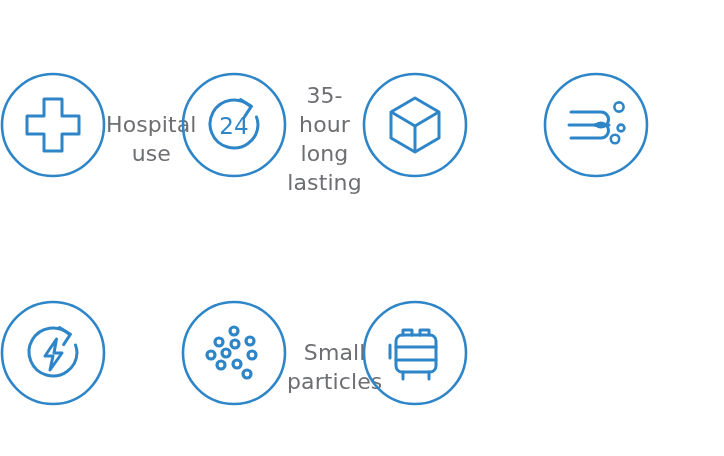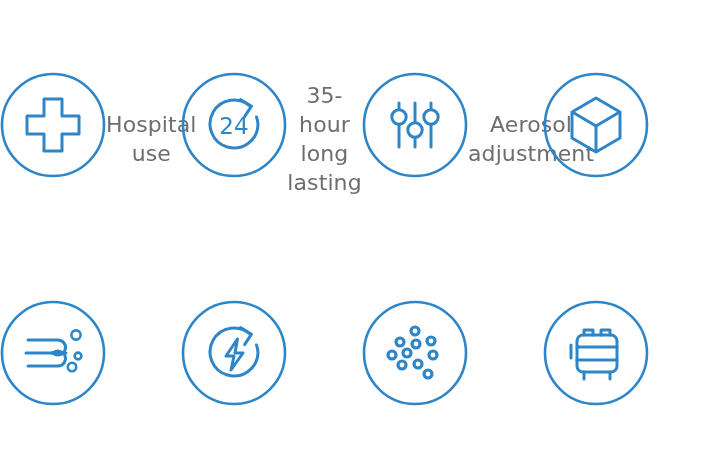--- a/index.html
+++ b/index.html
@@ -78,37 +78,20 @@
         <circle cx="53" cy="53" r="51" stroke="#2e86c8" stroke-width="2.6" fill="none"></circle>
         <path d="M69.5 34.5 A24 24 0 1 0 77 53 A24 24 0 0 0 75.5 45" stroke="#2e86c8" stroke-width="3" fill="none" stroke-linecap="round"></path>
         <path d="M59.5 27.5 L70.5 34.2 L63.6 44.6" stroke="#2e86c8" stroke-width="3" fill="none" stroke-linecap="round" stroke-linejoin="round"></path>
         <text x="53" y="62" text-anchor="middle" font-family="DejaVu Sans, Liberation Sans, sans-serif" font-size="23" fill="#2e86c8">24</text>
       </svg>
     </div>
     <div class="feature-label">35-hour
 long lasting</div>
   </div>
 
-  <div class="feature-item">
-    <div class="icon-circle">
-      <svg width="106" height="106" viewBox="0 0 106 106" fill="none">
-        <circle cx="53" cy="53" r="51" stroke="#2e86c8" stroke-width="2.6" fill="none"></circle>
-        <g stroke="#2e86c8" stroke-width="3" stroke-linecap="round" fill="none">
-          <line x1="37" y1="31" x2="37" y2="75"></line>
-          <line x1="53" y1="31" x2="53" y2="75"></line>
-          <line x1="69" y1="31" x2="69" y2="75"></line>
-          <circle cx="37" cy="45" r="7.2" fill="#ffffff"></circle>
-          <circle cx="53" cy="58" r="7.2" fill="#ffffff"></circle>
-          <circle cx="69" cy="45" r="7.2" fill="#ffffff"></circle>
-        </g>
-      </svg>
-    </div>
-    <div class="feature-label">Aerosol
-adjustment</div>
-  </div>
 
   <div class="feature-item wide">
     <div class="icon-circle">
       <svg width="106" height="106" viewBox="0 0 106 106" fill="none">
         <circle cx="53" cy="53" r="51" stroke="#2e86c8" stroke-width="2.6" fill="none"></circle>
         <g stroke="#2e86c8" stroke-width="3" fill="none" stroke-linejoin="round" stroke-linecap="round">
           <path d="M53 26 L77 40 L77 66 L53 80 L29 66 L29 40 Z"></path>
           <path d="M31 41 L53 54 L75 41"></path>
           <line x1="53" y1="54" x2="53" y2="79"></line>
         </g>
@@ -156,20 +139,22 @@
           <circle cx="69" cy="41" r="4"></circle>
           <circle cx="30" cy="55" r="4"></circle>
           <circle cx="45" cy="53" r="4"></circle>
           <circle cx="71" cy="55" r="4"></circle>
           <circle cx="40" cy="65" r="4"></circle>
           <circle cx="56" cy="64" r="4"></circle>
           <circle cx="66" cy="74" r="4"></circle>
         </g>
       </svg>
     </div>
+    <div class="feature-label">Small
+particles</div>
   </div>
 
   <div class="feature-item">
     <div class="icon-circle">
       <svg width="106" height="106" viewBox="0 0 106 106" fill="none">
         <circle cx="53" cy="53" r="51" stroke="#2e86c8" stroke-width="2.6" fill="none"></circle>
         <g stroke="#2e86c8" stroke-width="3" fill="none" stroke-linecap="round" stroke-linejoin="round">
           <rect x="34" y="35" width="40" height="37" rx="6"></rect>
           <line x1="34" y1="47" x2="74" y2="47"></line>
           <line x1="34" y1="60" x2="74" y2="60"></line>

